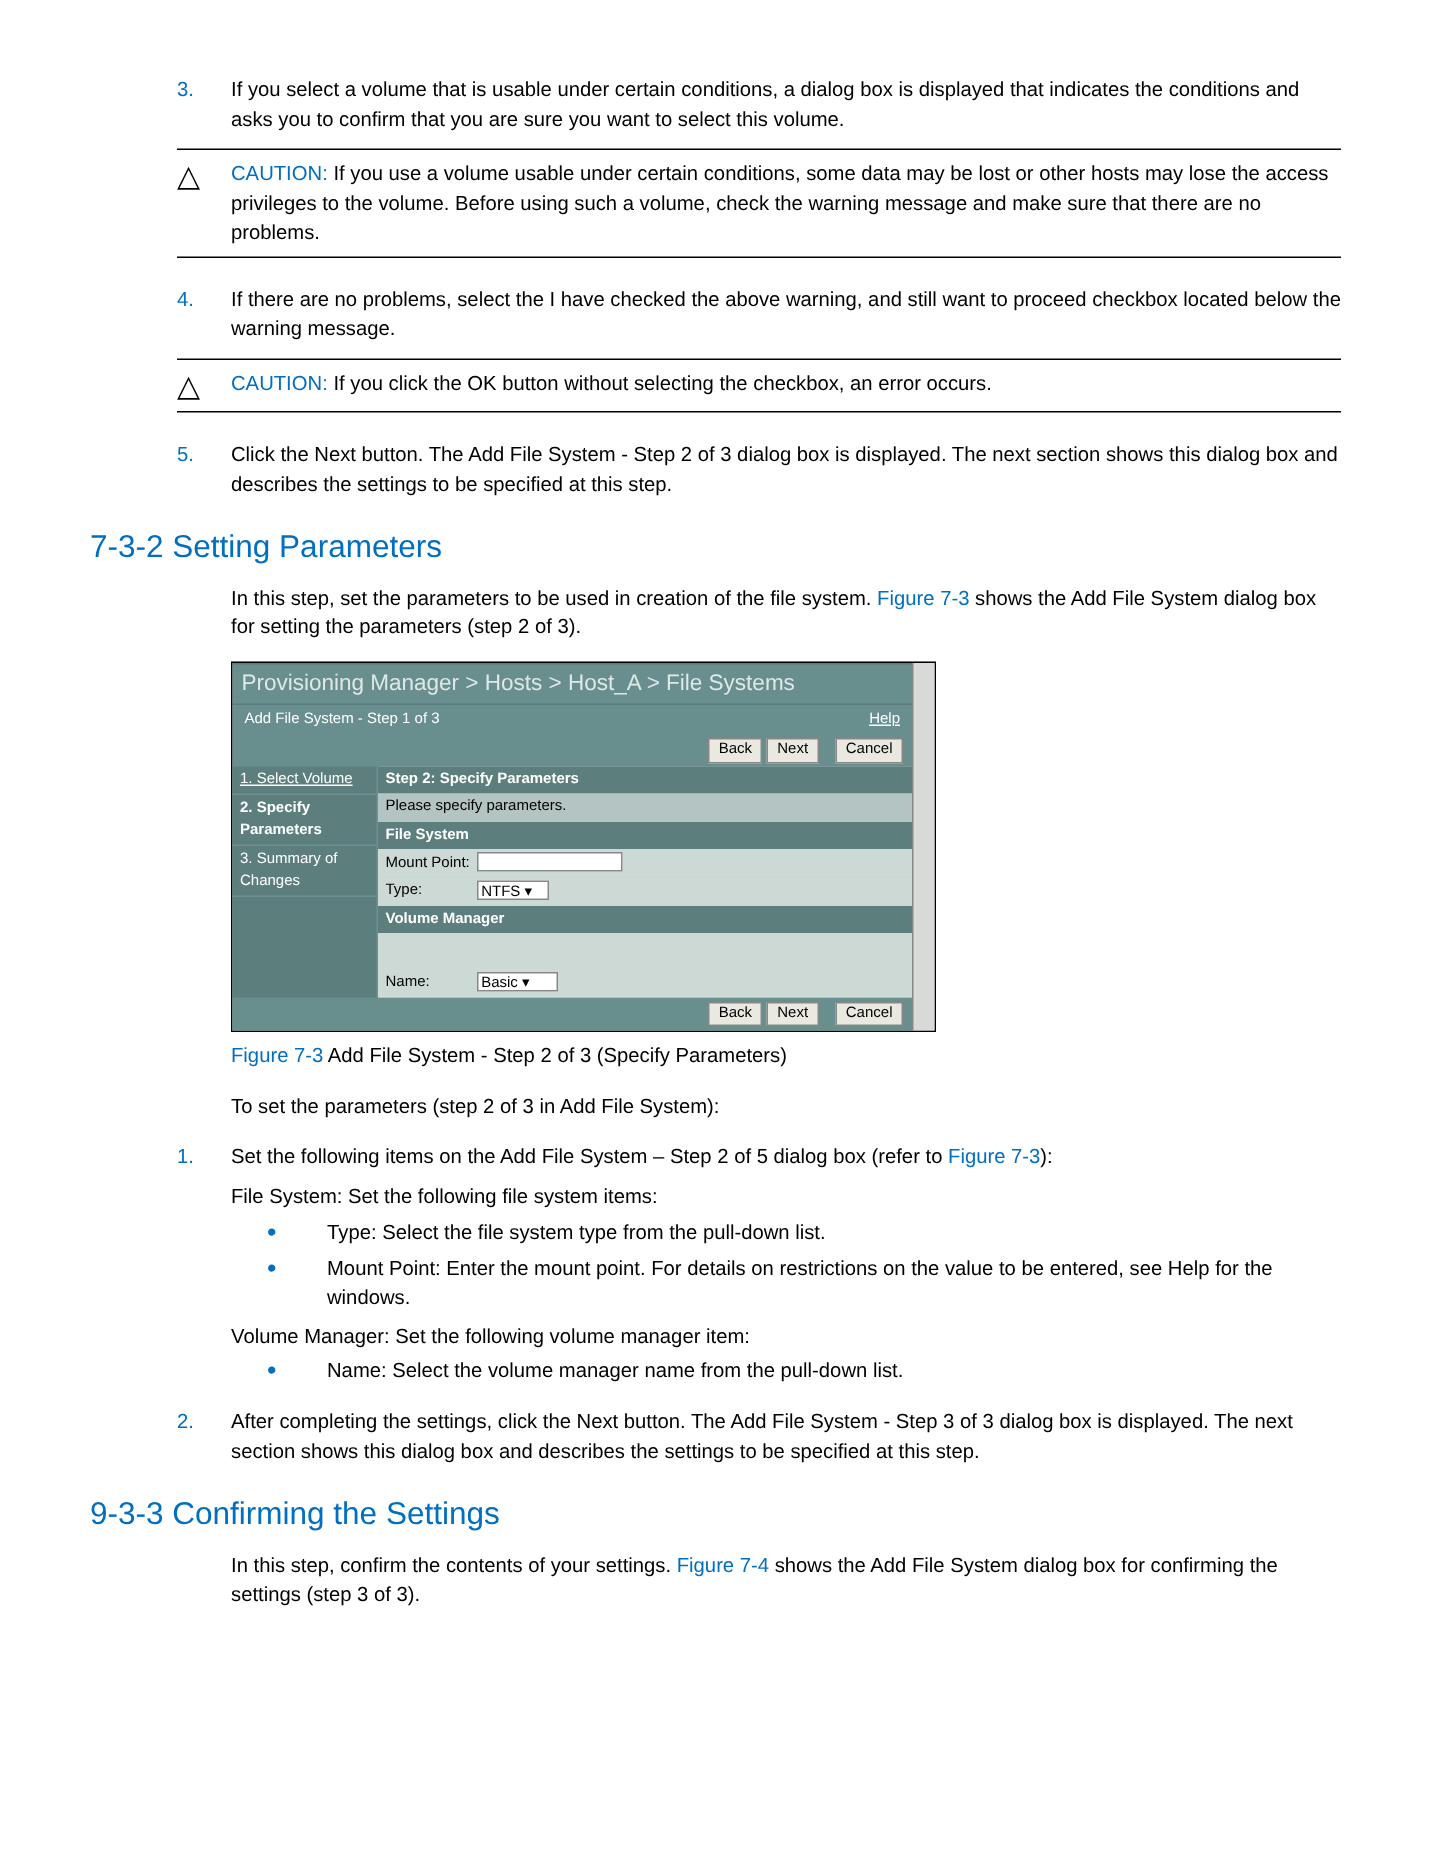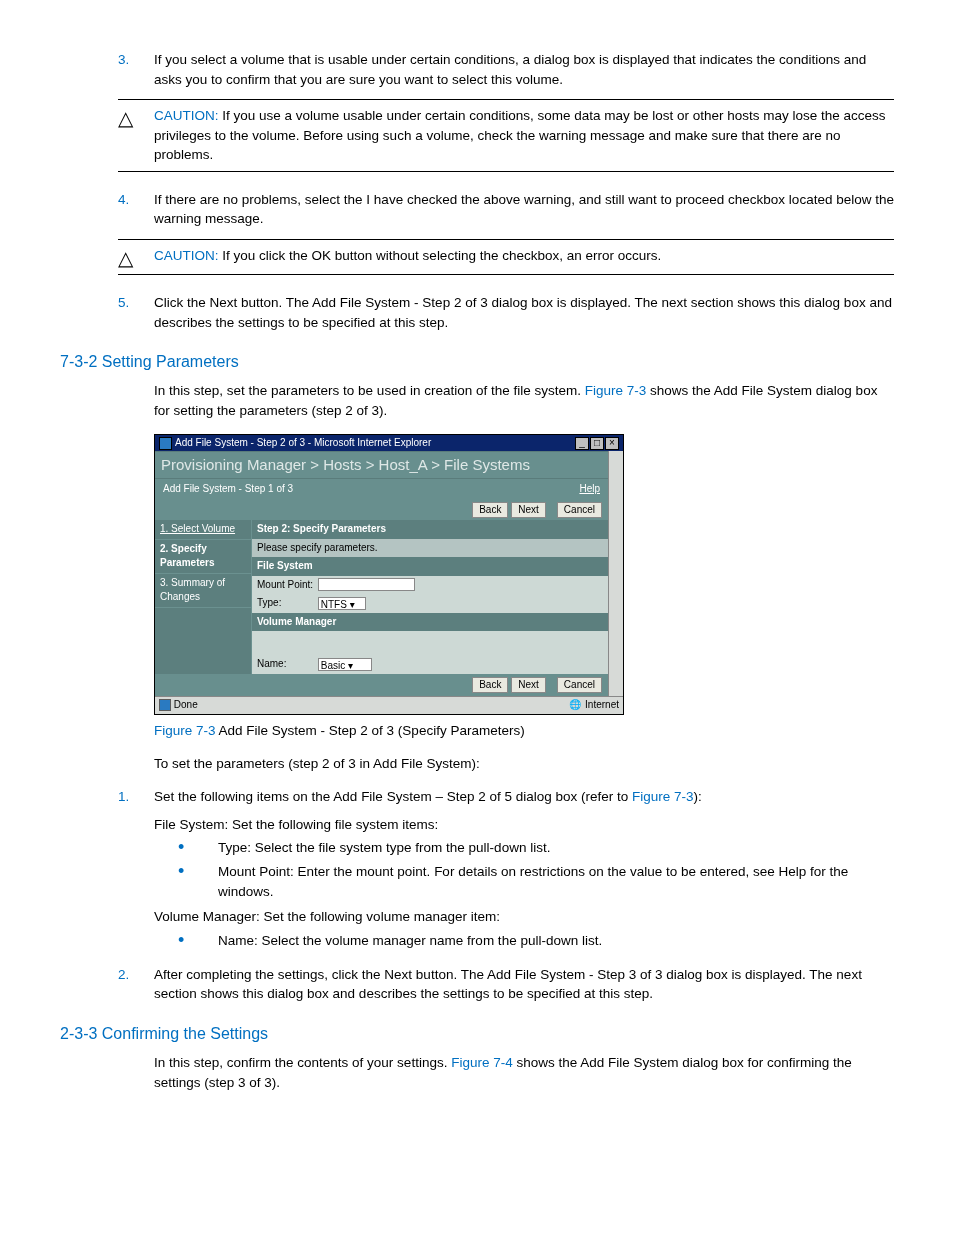--- a/index.html
+++ b/index.html
@@ -26,21 +26,21 @@
     min-width:36px;
     font-size:20px;
     line-height:1;
     padding-top:2px;
   }
   .caution-text { flex:1; }
   .caution-label { color:#006fc1; }
   h2.section {
     color:#006fc1;
     font-weight:normal;
-    font-size:16px;
+    font-size:21px;
     margin: 18px 0 8px 0;
   }
   .indent-body { margin-left: 94px; }
   .indent-list { margin-left: 58px; }
   .bullet-row { display:flex; margin:4px 0 4px 24px;}
   .bullet-dot { color:#006fc1; font-size:18px; min-width:22px; line-height:1.1;}
   .bullet-txt { flex:1;margin-left:18px; }
   .fig-caption { margin:6px 0 14px 0; }
   .link { color:#006fc1; }
   
@@ -116,29 +116,20 @@
 </div>
 
 <h2 class="section">7-3-2 Setting Parameters</h2>
 
 <div class="indent-body">
   <p style="margin-top:0;">
     <span>In this step, set the parameters to be used in creation of the file system. </span><span class="link">Figure 7-3</span><span> shows the Add File System dialog box for setting the parameters (step 2 of 3).</span>
   </p>
 
   <div class="screenshot">
-    <div class="ss-title">
-      <span style="display:flex;align-items:center;gap:3px;">
-        <span style="display:inline-block;width:11px;height:11px;background:#2a7ac1;border:1px solid #000;"></span>
-        <span>Add File System - Step 2 of 3 - Microsoft Internet Explorer</span>
-      </span>
-      <span class="ss-title-buttons">
-        <span>_</span><span>□</span><span>×</span>
-      </span>
-    </div>
     <div style="display:flex;">
       <div style="flex:1;">
         <div class="ss-body">
           <div class="ss-breadcrumb">Provisioning Manager &gt; Hosts &gt; Host_A &gt; File Systems</div>
           <div class="ss-header-row">
             <span style="color:#fff;">Add File System - Step 1 of 3</span>
             <a>Help</a>
           </div>
           <div class="ss-button-row">
             <span class="ss-btn">Back</span>
@@ -174,24 +165,20 @@
           <div class="ss-footer">
             <span class="ss-btn">Back</span>
             <span class="ss-btn">Next</span>
             &nbsp;&nbsp;
             <span class="ss-btn">Cancel</span>
           </div>
         </div>
       </div>
       <div class="ss-scroll"></div>
     </div>
-    <div class="ss-status">
-      <span><span style="display:inline-block;width:10px;height:10px;background:#2a7ac1;border:1px solid #5b5b5b;vertical-align:middle;"></span> <span>Done</span></span>
-      <span><span>🌐</span> <span>Internet</span></span>
-    </div>
   </div>
 
   <div class="fig-caption">
     <span class="link">Figure 7-3</span><span> Add File System - Step 2 of 3 (Specify Parameters)</span>
   </div>
 
   <p>To set the parameters (step 2 of 3 in Add File System):</p>
 </div>
 
 <div class="indent-list">
@@ -217,18 +204,18 @@
       </div>
     </div>
   </div>
 
   <div class="ol-item">
     <div class="ol-num">2.</div>
     <div class="ol-body">After completing the settings, click the Next button. The Add File System - Step 3 of 3 dialog box is displayed. The next section shows this dialog box and describes the settings to be specified at this step.</div>
   </div>
 </div>
 
-<h2 class="section">2-3-3 Confirming the Settings</h2>
+<h2 class="section">9-3-3 Confirming the Settings</h2>
 <div class="indent-body">
   <p style="margin-top:0;">
     <span>In this step, confirm the contents of your settings. </span><span class="link">Figure 7-4</span><span> shows the Add File System dialog box for confirming the settings (step 3 of 3).</span>
   </p>
 </div>
 
 </body></html>

